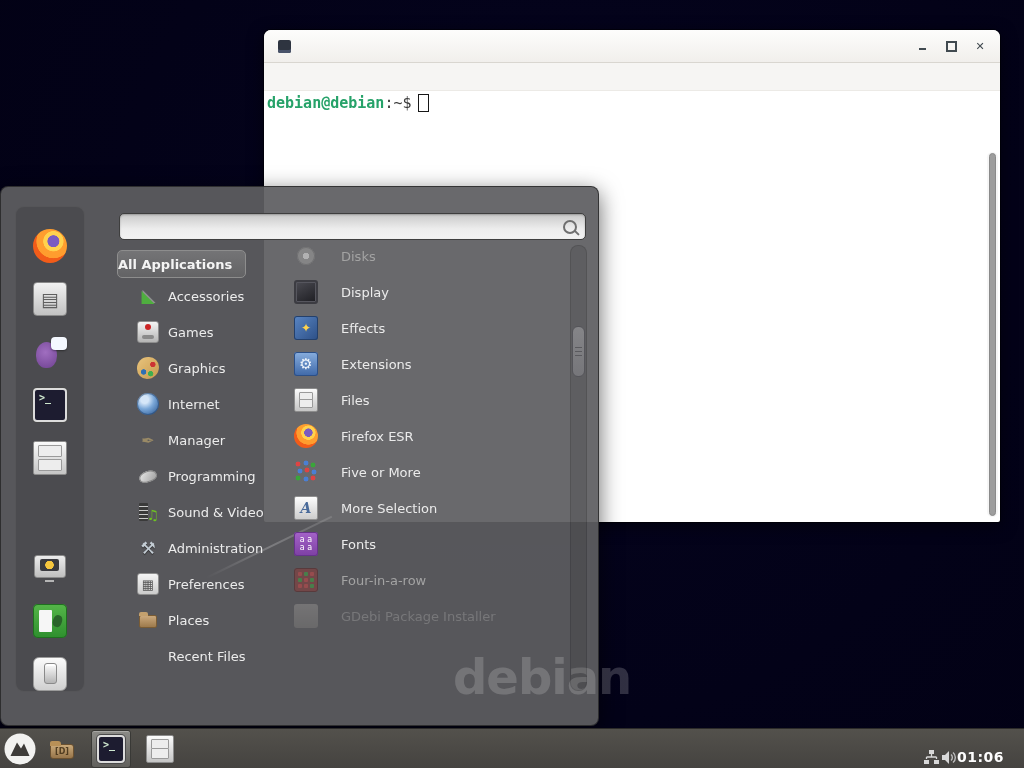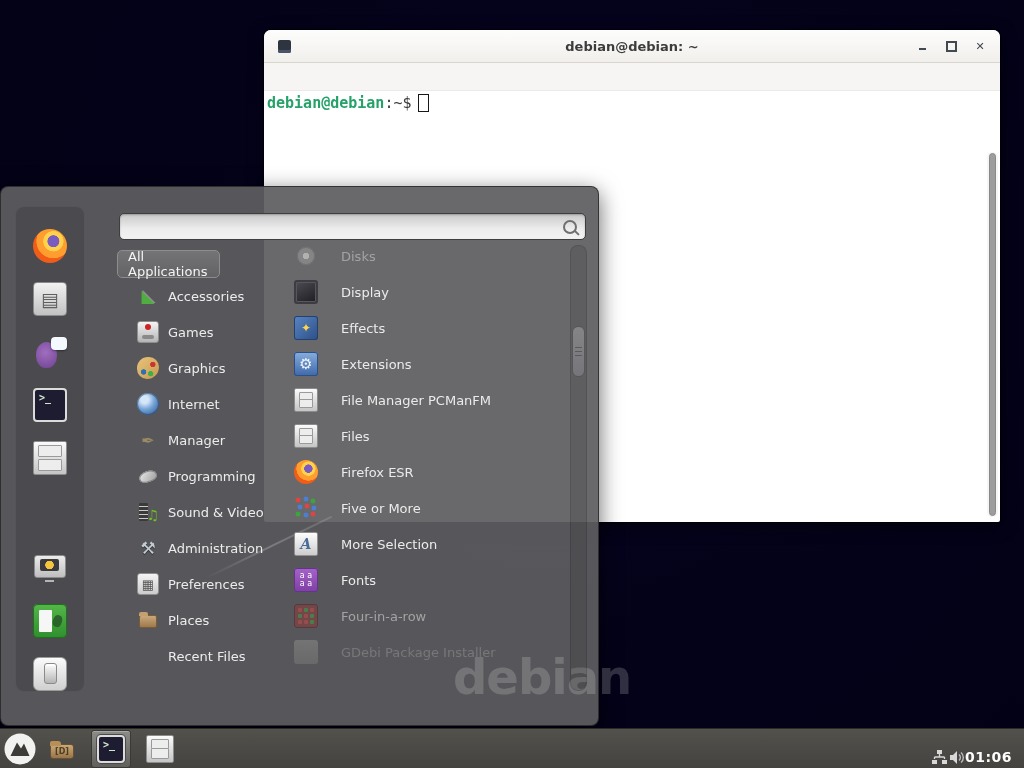--- a/index.html
+++ b/index.html
@@ -66,23 +66,23 @@
     position:absolute;left:118px;top:26px;width:467px;height:27px;box-sizing:border-box;
     background:linear-gradient(#c9c9c9,#ededed 60%,#f2f2f2);
     border:1px solid #3e3e3e;border-radius:5px;display:flex;align-items:center;padding:0 8px;
     box-shadow:inset 0 1px 2px rgba(0,0,0,.25);
   }
   .searchbox input{flex:1;border:none;outline:none;background:transparent;font-size:13px;color:#222;
     font-family:"DejaVu Sans",sans-serif;padding:0;}
   .mag{width:10px;height:10px;border:2px solid #6f6f6f;border-radius:50%;position:relative;flex:none;}
   .mag::after{content:"";position:absolute;width:6px;height:2px;background:#6f6f6f;transform:rotate(45deg);right:-5px;bottom:-2px;border-radius:1px;}
   .all-apps{
-    position:absolute;left:116px;top:63px;width:103px;height:28px;box-sizing:border-box;
+    position:absolute;left:116px;top:63px;width:129px;height:28px;box-sizing:border-box;
     background:linear-gradient(#747476,#636365);border:1px solid #8d8d8d;border-radius:5px;
-    color:#f4f4f4;font-size:13px;display:flex;align-items:center;padding-left:10px;
+    color:#f4f4f4;font-size:13px;display:flex;align-items:center;font-weight:bold;
   }
   .cat-list{position:absolute;left:132px;top:91px;width:152px;}
   .cat-row{height:36px;display:flex;align-items:center;gap:9px;padding-left:4px;border-radius:4px;}
   .cat-row .lbl{font-size:13px;color:#ececec;white-space:nowrap;}
   .app-list{position:absolute;left:283px;top:51px;width:286px;}
   .app-row{height:36px;display:flex;align-items:center;gap:11px;padding-left:10px;border-radius:4px;}
   .app-row .lbl{font-size:13px;color:#ebebeb;white-space:nowrap;margin-left:12px;}
   .app-row.disabled .lbl{color:#a3a3a3;}
   .app-row.disabled .ic{opacity:.55;}
   .app-row.cut{opacity:.42;}
@@ -189,31 +189,30 @@
     font-size:8px;font-weight:bold;color:rgba(55,38,16,.78);display:flex;align-items:center;justify-content:center;}
   
   .taskbar{position:absolute;left:0;right:0;bottom:0;height:40px;z-index:3;
     background:linear-gradient(#53514c,#454340);border-top:1px solid #2c2b29;box-sizing:border-box;
     display:flex;align-items:center;}
   .menu-btn{width:34px;height:34px;margin-left:3px;flex:none;}
   .tb-launchers{display:flex;align-items:center;margin-left:6px;gap:10px;}
   .tb-item{width:38px;height:36px;display:flex;align-items:center;justify-content:center;border-radius:3px;}
   .tb-item .ic{width:28px;height:28px;}
   .tb-item.active{background:linear-gradient(#8b8b87,#61605c);border:1px solid #39393six;border:1px solid #393936;box-shadow:inset 0 1px 0 rgba(255,255,255,.25);}
-  .tb-tray{margin-left:auto;display:flex;align-items:center;padding-right:12px;margin-top:17px;}
+  .tb-tray{margin-left:auto;display:flex;align-items:center;padding-right:20px;margin-top:17px;}
   .tray-icon{width:17px;height:17px;display:flex;align-items:center;justify-content:center;}
   .tb-clock{font-size:14px;font-weight:bold;color:#fdfdfd;letter-spacing:.5px;}
 </style>
 </head>
 <body>
 
 <div class="terminal">
   <div class="titlebar">
     <span class="win-icon"></span>
-    <span class="win-title">debian@debian: ~</span>
     <span class="win-controls">
       <span class="wc wc-min"></span>
       <span class="wc wc-max"></span>
       <span class="wc wc-close"></span>
     </span>
   </div>
   <div class="menubar">
 
   <span class="mitem"></span>
       <span class="mitem"></span>
@@ -333,24 +332,20 @@
         <span class="ic ic-display"></span>
         <span class="lbl">Display</span>
       </div>
       <div class="app-row">
         <span class="ic ic-effects"></span>
         <span class="lbl">Effects</span>
       </div>
       <div class="app-row">
         <span class="ic ic-extensions"></span>
         <span class="lbl">Extensions</span>
-      </div>
-      <div class="app-row">
-        <span class="ic ic-file-manager"></span>
-        <span class="lbl">File Manager PCManFM</span>
       </div>
       <div class="app-row">
         <span class="ic ic-files"></span>
         <span class="lbl">Files</span>
       </div>
       <div class="app-row">
         <span class="ic ic-firefox"></span>
         <span class="lbl">Firefox ESR</span>
       </div>
       <div class="app-row">

